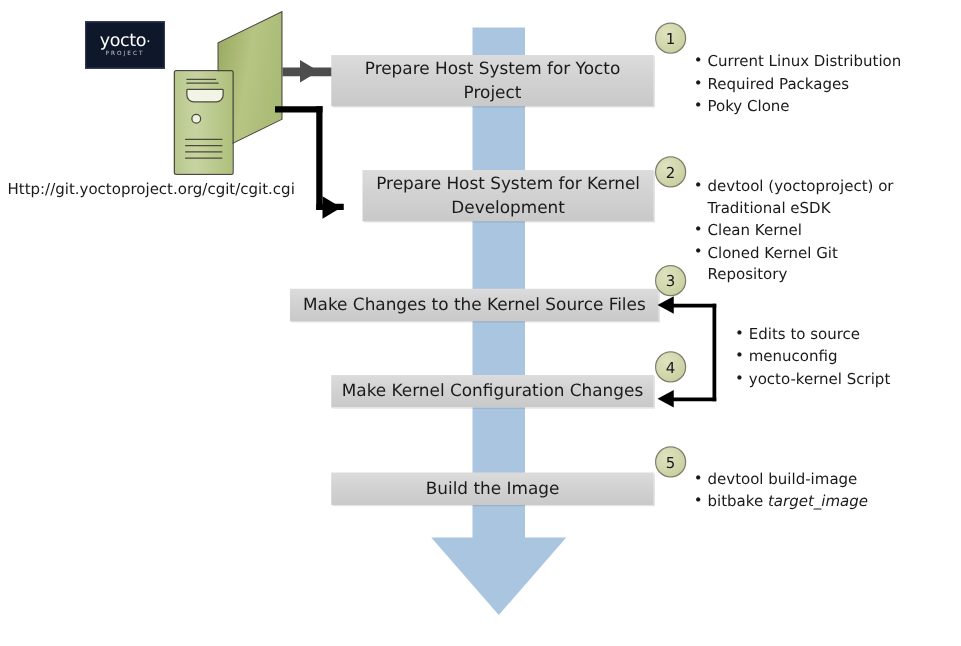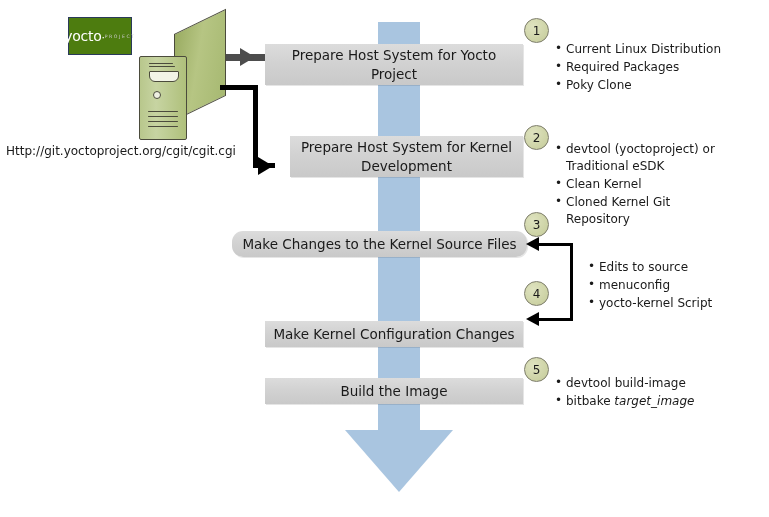--- a/index.html
+++ b/index.html
@@ -16,22 +16,22 @@
 
   
   .pbox{position:absolute;box-sizing:border-box;
         background:linear-gradient(180deg,#dcdcdc 0%,#d2d2d2 45%,#c9c9c9 100%);
         color:#1a1a1a;font-size:13.5px;line-height:1.35;
         display:flex;align-items:center;justify-content:center;text-align:center;
         padding:3px 8px;box-shadow:1px 1px 0 rgba(0,0,0,0.10);}
 
   
   .yocto-logo{position:absolute;left:68px;top:17px;width:62px;height:36px;
-              background:#4d7c0f;border:1px solid #2a3a5a;
-              display:flex;flex-direction:row;align-items:center;justify-content:center;text-align:center;}
+              background:#0f172a;border:1px solid #2a3a5a;
+              display:flex;flex-direction:column;align-items:center;justify-content:center;text-align:center;}
   .yocto-word{color:#ffffff;font-size:14px;font-weight:400;letter-spacing:-0.3px;line-height:1;}
   .yocto-word .dot{font-size:11px;}
   .yocto-sub{color:#c9c9c9;font-size:4.6px;letter-spacing:1.6px;margin-top:2px;line-height:1;}
 
   
   .server{position:absolute;left:134px;top:34px;width:96px;height:104px;}
   .srv-side{position:absolute;left:40px;top:0;width:50px;height:85px;
             background:linear-gradient(100deg,#9aac62 0%,#b6c583 45%,#a7b972 100%);
             border:1.4px solid #4b4b3c;
             transform:skewY(-26deg);transform-origin:left top;}
@@ -115,25 +115,25 @@
   <div class="ahead-black" style="left:258px;top:157px;"></div>
 
   <div class="pbox" style="left:265px;top:44px;width:258px;height:41px;">
     <span>Prepare Host System for Yocto Project</span>
   </div>
 
   <div class="pbox" style="left:290px;top:136px;width:233px;height:41px;">
     <span>Prepare Host System for Kernel Development</span>
   </div>
 
-  <div class="pbox" style="left:232px;top:231px;width:295px;height:26px;border-radius:11px;">
+  <div class="pbox" style="left:232px;top:231px;width:295px;height:26px;">
     <span>Make Changes to the Kernel Source Files</span>
   </div>
 
-  <div class="pbox" style="left:265px;top:300px;width:258px;height:26px;margin-top:21px;">
+  <div class="pbox" style="left:265px;top:300px;width:258px;height:26px;">
     <span>Make Kernel Configuration Changes</span>
   </div>
 
   <div class="pbox" style="left:265px;top:378px;width:258px;height:26px;">
     <span>Build the Image</span>
   </div>
 
   <div class="conn-black" style="left:570px;top:243px;width:3px;height:78px;"></div>
   <div class="conn-black" style="left:537px;top:243px;width:36px;height:3px;"></div>
   <div class="conn-black" style="left:537px;top:318px;width:36px;height:3px;"></div>

